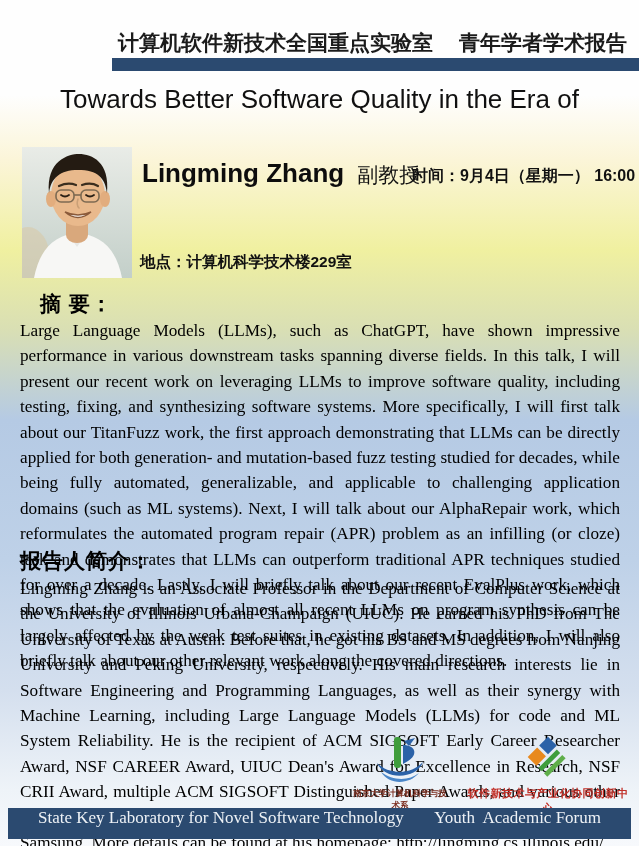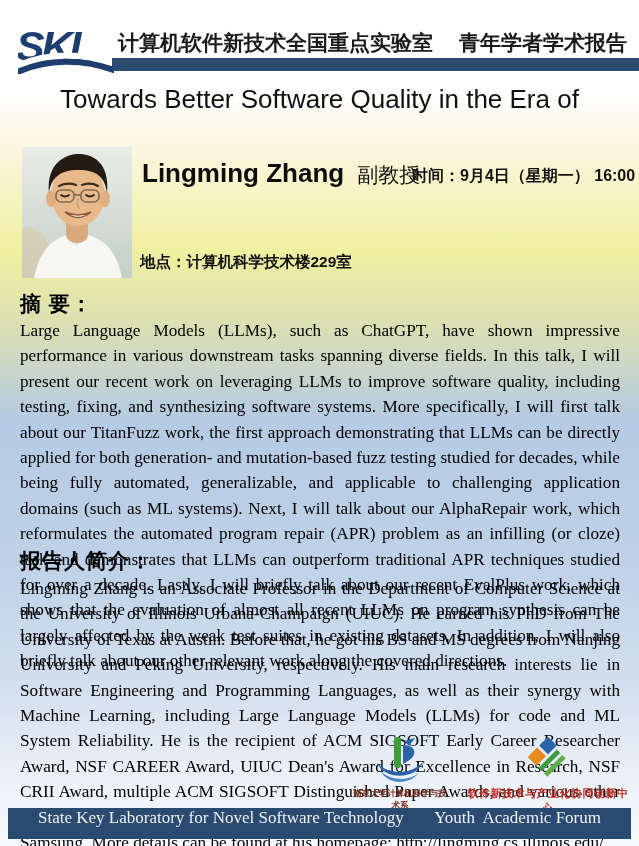--- a/index.html
+++ b/index.html
@@ -46,21 +46,21 @@
     position:absolute; left:140px; top:252px; right:14px; display:flex;
     justify-content:space-between; align-items:baseline; white-space:nowrap;
   }
   .speaker-affiliation{ font-size:15.5px; color:#111; }
   .talk-location{ font-size:15.5px; font-weight:600; color:#111; }
   
   .section-heading{
     position:absolute; left:20px; font-size:21px; font-weight:bold;
     color:#000; letter-spacing:1px;
   }
-  .abstract-heading{ top:290px; }
+  .abstract-heading{ top:290px;margin-left:20px; }
   .bio-heading{ top:547px; }
   .body-text{
     position:absolute; left:20px; width:600px; color:#000;
     font-family:"Liberation Serif", serif; font-size:17.2px;
     line-height:25.4px; text-align:justify;
   }
   .abstract-body{ top:318px; }
   .bio-body{ top:576px; }
   
   .logo-block{ position:absolute; text-align:center; }
@@ -77,27 +77,20 @@
     justify-content:space-between; padding:0 30px;
     font-family:"Liberation Serif", serif; font-size:17px;
   }
   .footer-banner span{ white-space:pre; }
 </style>
 </head>
 <body>
 
 <div class="poster">
 
-  <div class="skl-logo">
-    <svg viewBox="0 0 94 52" width="96" height="54" aria-hidden="true">
-      <text x="-2" y="40" font-family="'Liberation Sans',sans-serif" font-size="42" font-weight="bold" font-style="italic" letter-spacing="-3" fill="#1d3e6e">SKL</text>
-      <path d="M-4 46 C28 31 64 31 98 44" stroke="#ffffff" stroke-width="6" fill="none"></path>
-      <path d="M-4 52 C28 37 64 37 98 50" stroke="#1d3e6e" stroke-width="6" fill="none"></path>
-    </svg>
-  </div>
   <div class="lab-line">
     <span>计算机软件新技术全国重点实验室</span>
     <span>青年学者学术报告</span>
   </div>
   <div class="header-stripe"></div>
 
   <div class="talk-title">
     <div>Towards Better Software Quality in the Era of</div>
   </div>
 

